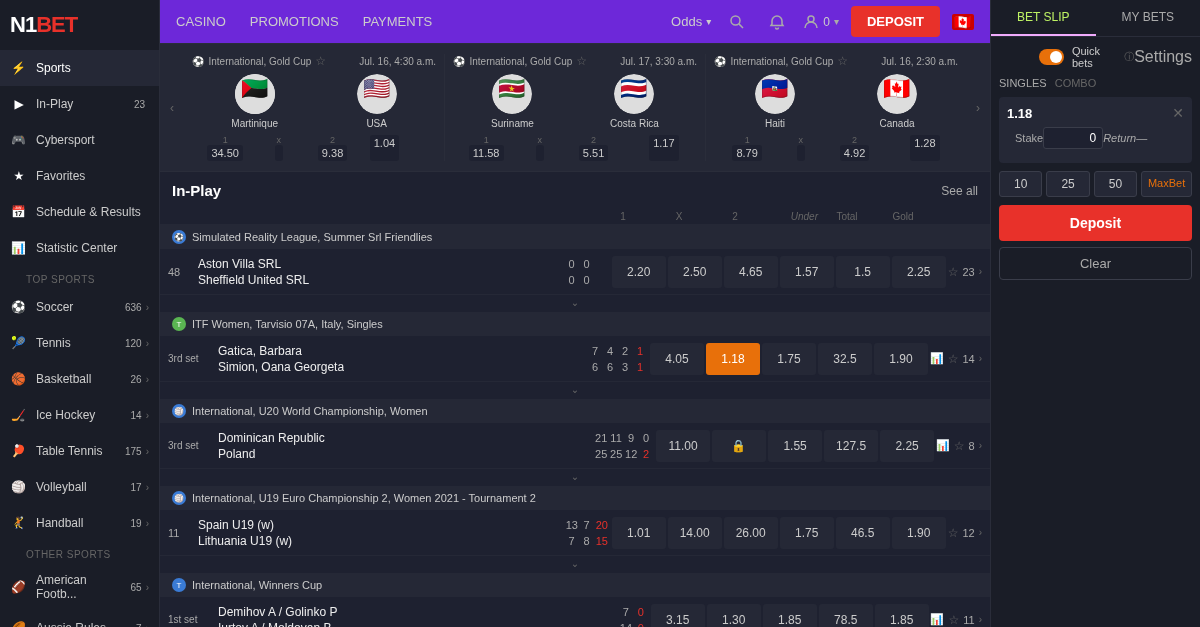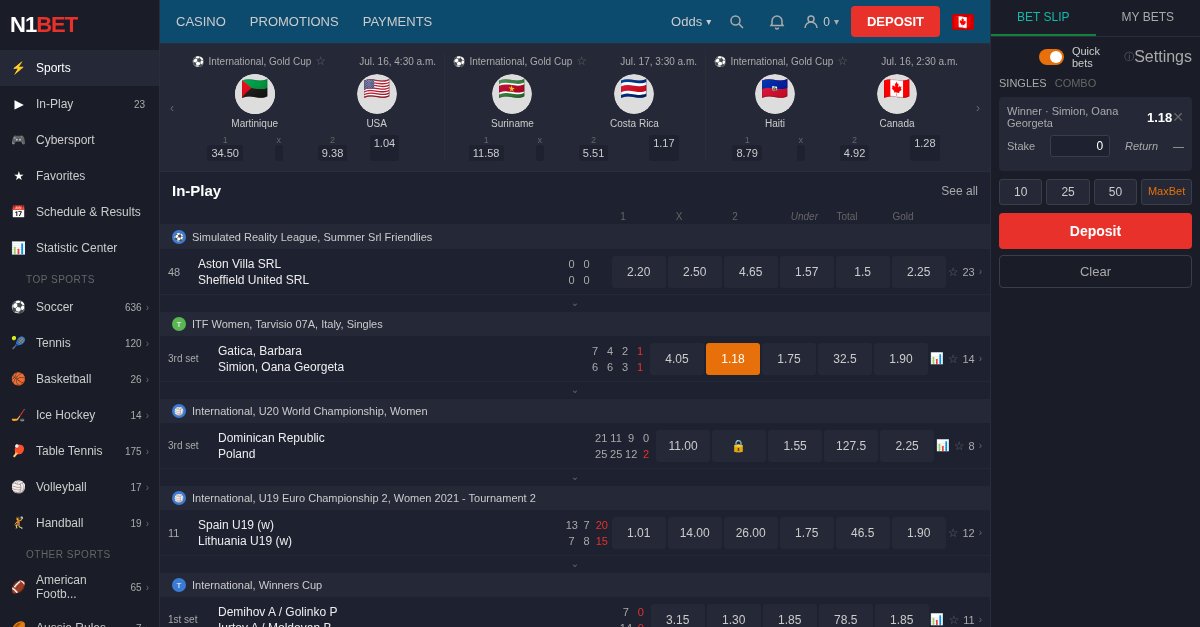--- a/index.html
+++ b/index.html
@@ -18,21 +18,21 @@
     .sidebar-item.active { background: #252836; }
     .sidebar-item .icon { width: 18px; height: 18px; margin-right: 8px; display: flex; align-items: center; justify-content: center; flex-shrink: 0; }
     .sidebar-item .label { flex: 1; font-size: 12px; color: #ccc; }
     .sidebar-item.active .label { color: #fff; }
     .sidebar-item .badge { font-size: 10px; color: #aaa; margin-right: 4px; }
     .sidebar-item .arrow { color: #666; font-size: 10px; }
 
     .sidebar-section { padding: 8px 26px 4px; font-size: 10px; color: #666; text-transform: uppercase; letter-spacing: 0.5px; }
 
     
-    .topnav { background: #0c4a6e; border-bottom: 1px solid #2a2d3a; display: flex; align-items: center; padding: 0 16px; height: 44px; gap: 24px; }
+    .topnav { background: #6d28d9; border-bottom: 1px solid #2a2d3a; display: flex; align-items: center; padding: 0 16px; height: 44px; gap: 24px; }
     .topnav-item { font-size: 13px; color: #ccc; cursor: pointer; padding: 4px 0; }
     .topnav-right { margin-left: auto; display: flex; align-items: center; gap: 12px; }
     .odds-btn { display: flex; align-items: center; gap: 4px; color: #ccc; cursor: pointer; font-size: 13px; }
     .icon-btn { width: 28px; height: 28px; display: flex; align-items: center; justify-content: center; cursor: pointer; color: #aaa; }
     .user-btn { display: flex; align-items: center; gap: 4px; color: #ccc; cursor: pointer; }
     .deposit-btn { background: #e8312a; color: #fff; border: none; padding: 8px 16px; border-radius: 4px; cursor: pointer; font-size: 13px; font-weight: bold; }
     .flag-icon { width: 22px; height: 16px; background: #cc0000; border-radius: 2px; display: flex; align-items: center; justify-content: center; overflow: hidden; }
 
     
     .main-wrapper { flex: 1; display: flex; flex-direction: column; overflow: hidden; }
@@ -79,21 +79,21 @@
     .odd-cell.active { background: #e8700a; color: #fff; }
     .odd-cell.locked { background: #252836; }
     .odd-header { width: 54px; text-align: center; font-size: 10px; color: #666; flex-shrink: 0; }
 
     .match-extra { display: flex; align-items: center; gap: 4px; }
 
     
     .betslip { width: 210px; background: #1a1d27; flex-shrink: 0; border-left: 1px solid #2a2d3a; display: flex; flex-direction: column; overflow: hidden; }
     .betslip-tabs { display: flex; border-bottom: 1px solid #2a2d3a; }
     .betslip-tab { flex: 1; text-align: center; padding: 10px 4px; font-size: 12px; cursor: pointer; color: #aaa; }
-    .betslip-tab.active { color: #14b8a6; border-bottom: 2px solid #15803d; }
+    .betslip-tab.active { color: #bef264; border-bottom: 2px solid #f0abfc; }
 
     .betslip-body { flex: 1; overflow-y: auto; padding: 8px; }
     .betslip-body::-webkit-scrollbar { width: 3px; }
 
     .quick-bets-row { display: flex; align-items: center; justify-content: space-between; margin-bottom: 8px; padding-left: 40px; }
     .quick-bets-label { display: flex; align-items: center; gap: 4px; }
     .quick-bets-toggle { width: 28px; height: 16px; background: #e8700a; border-radius: 8px; position: relative; cursor: pointer; }
     .quick-bets-toggle::after { content: ''; width: 12px; height: 12px; background: #fff; border-radius: 50%; position: absolute; top: 2px; right: 2px; }
     .settings-link { font-size: 16px; color: #aaa; cursor: pointer; }
 
@@ -101,21 +101,21 @@
     .singles-label { font-size: 11px; color: #aaa; text-transform: uppercase; }
     .combo-label { font-size: 11px; color: #666; cursor: pointer; }
 
     .bet-item { background: #252836; border-radius: 4px; padding: 8px; margin-bottom: 8px; }
     .bet-item-header { display: flex; align-items: center; justify-content: space-between; margin-bottom: 4px; }
     .bet-item-type { font-size: 11px; color: #aaa; }
     .bet-item-odds { font-size: 13px; color: #fff; font-weight: bold; }
     .bet-item-close { color: #666; cursor: pointer; font-size: 14px; }
     .bet-item-name { font-size: 12px; color: #fff; margin-bottom: 2px; }
 
-    .stake-row { display: flex; align-items: center; justify-content: space-between; margin: 6px 0; }
+    .stake-row { display: flex; align-items: center; margin: 6px 8px; }
     .stake-label { font-size: 11px; color: #aaa; }
     .stake-input { background: #1e2130; border: 1px solid #3a3d4a; border-radius: 3px; color: #fff; font-size: 12px; width: 60px; padding: 3px 6px; text-align: right; }
     .return-label { font-size: 11px; color: #aaa; font-style: italic; }
     .return-val { font-size: 11px; color: #aaa; }
 
     .quick-amounts { display: flex; gap: 4px; margin-bottom: 8px; }
     .quick-amount { flex: 1; background: #252836; border: 1px solid #3a3d4a; border-radius: 3px; text-align: center; padding: 5px 2px; font-size: 12px; color: #ccc; cursor: pointer; }
     .maxbet-btn { flex: 1.2; background: #252836; border: 1px solid #3a3d4a; border-radius: 3px; text-align: center; padding: 5px 2px; font-size: 11px; color: #e8700a; cursor: pointer; }
 
     .deposit-action-btn { width: 100%; background: #e8312a; color: #fff; border: none; border-radius: 4px; padding: 10px; font-size: 14px; font-weight: bold; cursor: pointer; margin-bottom: 6px; }
@@ -673,21 +673,20 @@
     </div>
 
     <div class="singles-combo">
       <span class="singles-label">SINGLES</span>
       <span class="combo-label">COMBO</span>
     </div>
 
     
     <div class="bet-item">
       <div class="bet-item-header">
-        <span class="bet-item-type">Winner · <span>Simion, Oana Georgeta</span></span>
         <span class="bet-item-odds">1.18</span>
         <span class="bet-item-close">✕</span>
       </div>
 
       <div class="stake-row">
         <span class="stake-label">Stake</span>
         <input class="stake-input" type="text" value="0" style="">
         <span class="return-label">Return</span>
         <span class="return-val">—</span>
       </div>

